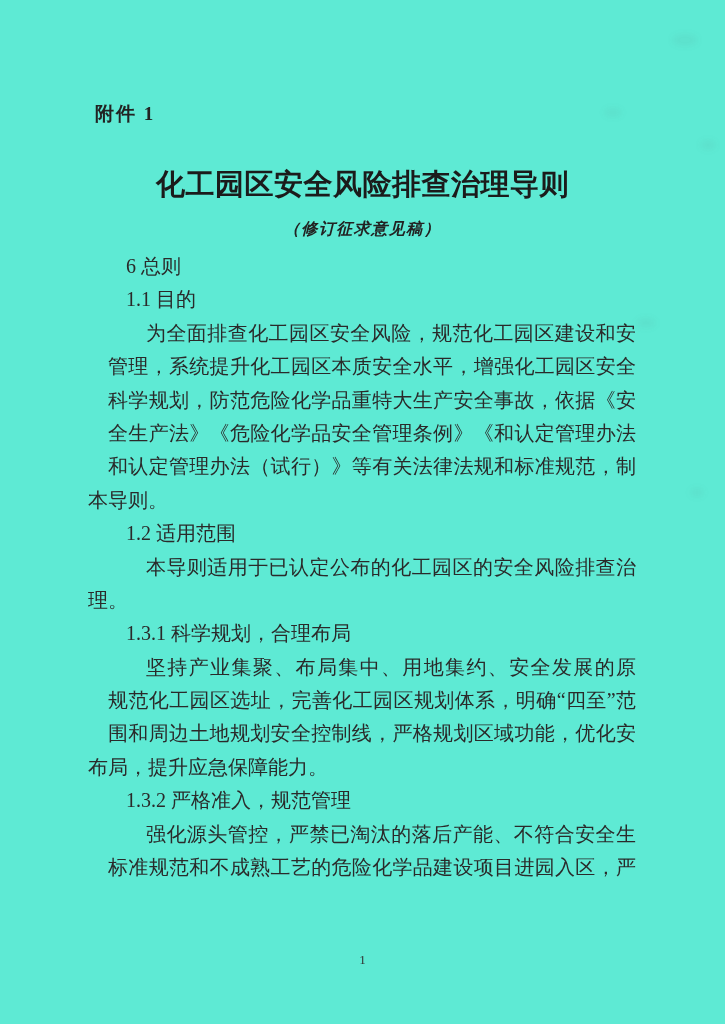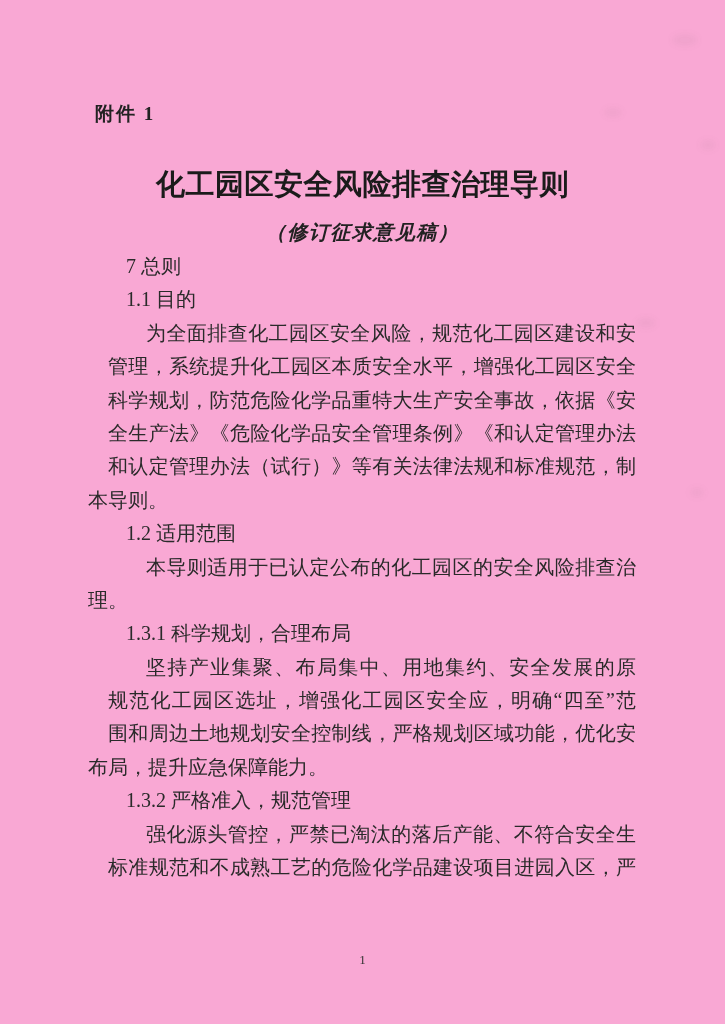--- a/index.html
+++ b/index.html
@@ -4,21 +4,21 @@
 <style>
   html, body {
     margin: 0;
     padding: 0;
     background: #ffffff;
   }
   .page {
     position: relative;
     width: 725px;
     height: 1024px;
-    background: #f9a8d4;
+    background: #5eead4;
     color: #2a2a2a;
     font-family: "Liberation Serif", serif;
     overflow: hidden;
   }
   .attachment {
     position: absolute;
     left: 95px;
     top: 101px;
     font-size: 19px;
     font-weight: 700;
@@ -36,21 +36,21 @@
     font-weight: 700;
     letter-spacing: 0.5px;
     color: #1b1b1b;
   }
   .subtitle {
     position: absolute;
     left: 0;
     right: 0;
     top: 219px;
     text-align: center;
-    font-size: 20px;
+    font-size: 16px;
     font-weight: 700;
     font-style: italic;
     letter-spacing: 1.5px;
     color: #222;
   }
   .body-text {
     position: absolute;
     left: 88px;
     top: 250px;
     width: 548px;
@@ -103,34 +103,34 @@
   <div class="smudge s4"></div>
   <div class="smudge s5"></div>
 
   <div class="attachment">附件 1</div>
 
   <h1 class="title">化工园区安全风险排查治理导则</h1>
 
   <div class="subtitle">（修订征求意见稿）</div>
 
   <div class="body-text">
-      <div class="line indent">7 总则</div>
+      <div class="line indent">6 总则</div>
       <div class="line indent">1.1 目的</div>
       <div class="line indent fill">为全面排查化工园区安全风险，规范化工园区建设和安全</div>
       <div class="line fill">管理，系统提升化工园区本质安全水平，增强化工园区安全应</div>
       <div class="line fill">科学规划，防范危险化学品重特大生产安全事故，依据《安</div>
       <div class="line fill">全生产法》《危险化学品安全管理条例》《和认定管理办法</div>
       <div class="line fill">和认定管理办法（试行）》等有关法律法规和标准规范，制定</div>
       <div class="line">本导则。</div>
       <div class="line indent">1.2 适用范围</div>
       <div class="line indent fill">本导则适用于已认定公布的化工园区的安全风险排查治</div>
       <div class="line">理。</div>
       <div class="line indent">1.3.1 科学规划，合理布局</div>
       <div class="line indent fill">坚持产业集聚、布局集中、用地集约、安全发展的原则，</div>
-      <div class="line fill">规范化工园区选址，增强化工园区安全应，明确“四至”范</div>
+      <div class="line fill">规范化工园区选址，完善化工园区规划体系，明确“四至”范</div>
       <div class="line fill">围和周边土地规划安全控制线，严格规划区域功能，优化安全</div>
       <div class="line">布局，提升应急保障能力。</div>
       <div class="line indent">1.3.2 严格准入，规范管理</div>
       <div class="line indent fill">强化源头管控，严禁已淘汰的落后产能、不符合安全生产</div>
       <div class="line fill">标准规范和不成熟工艺的危险化学品建设项目进园入区，严格</div>
     </div>
 
   <div class="page-number">1</div>
 </div>
 

